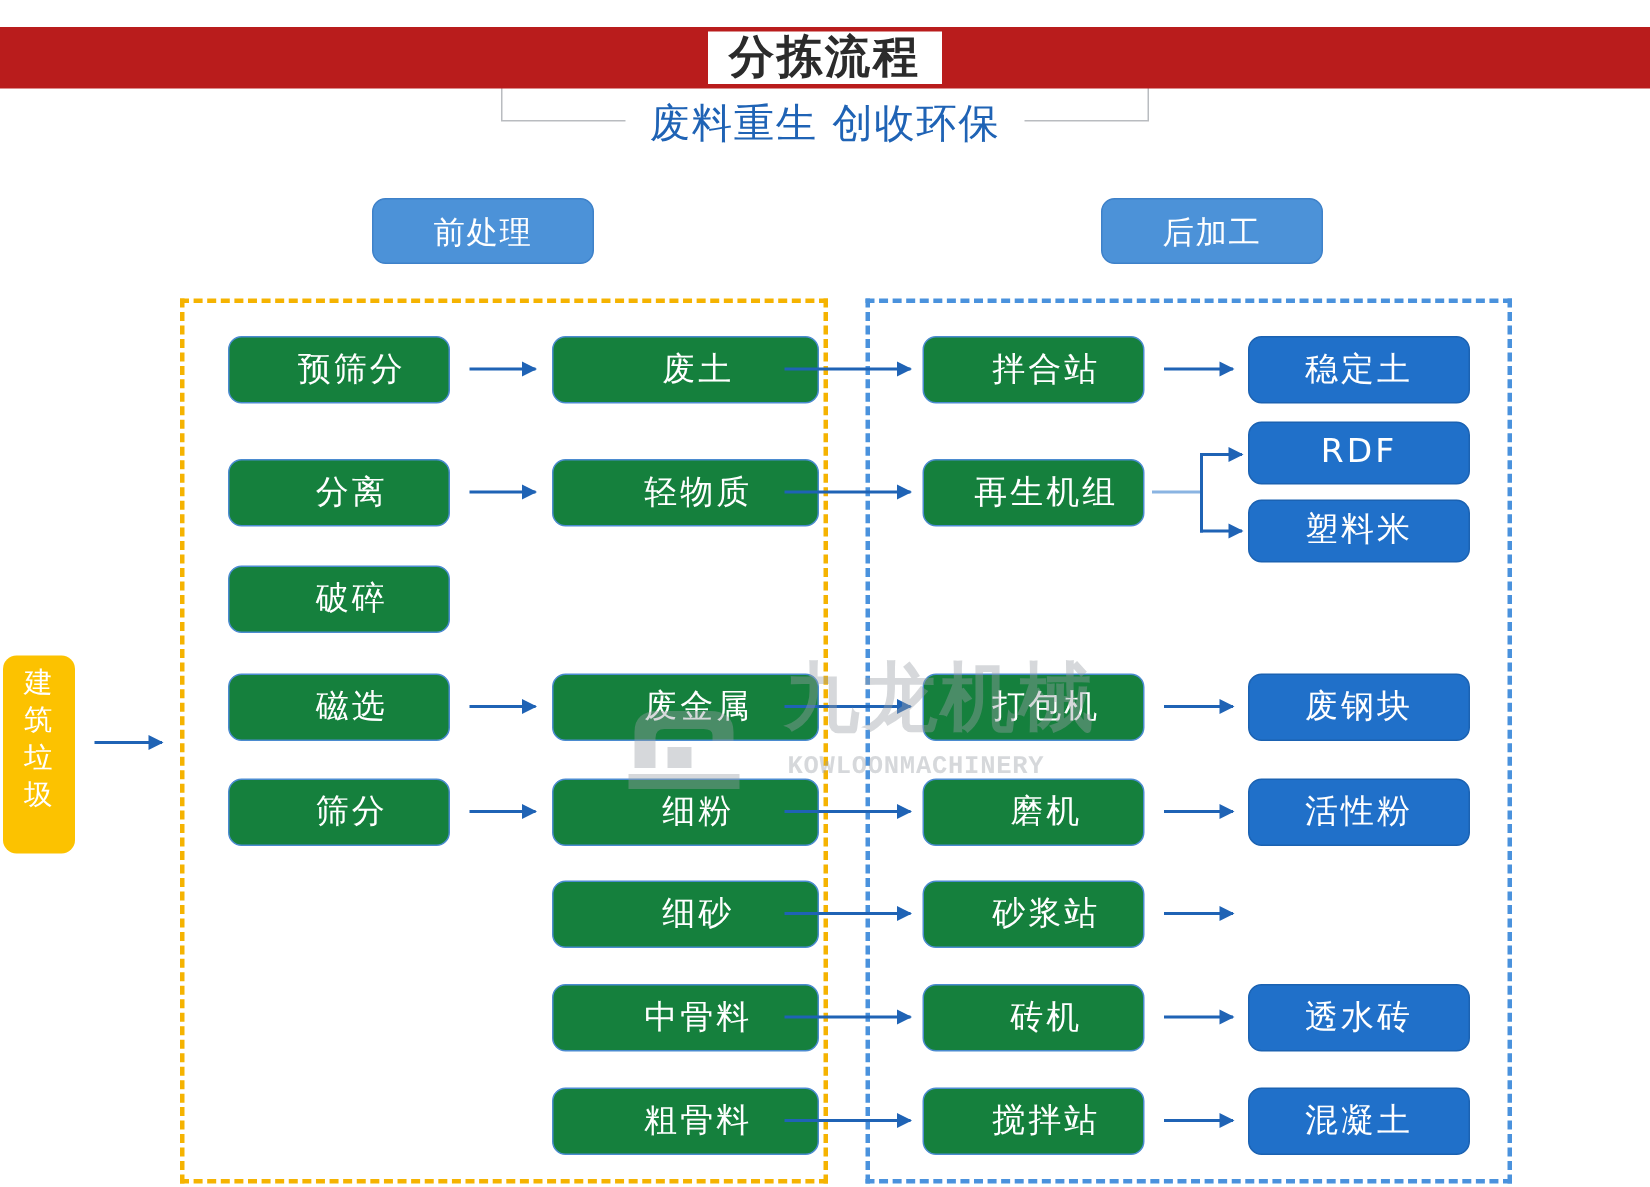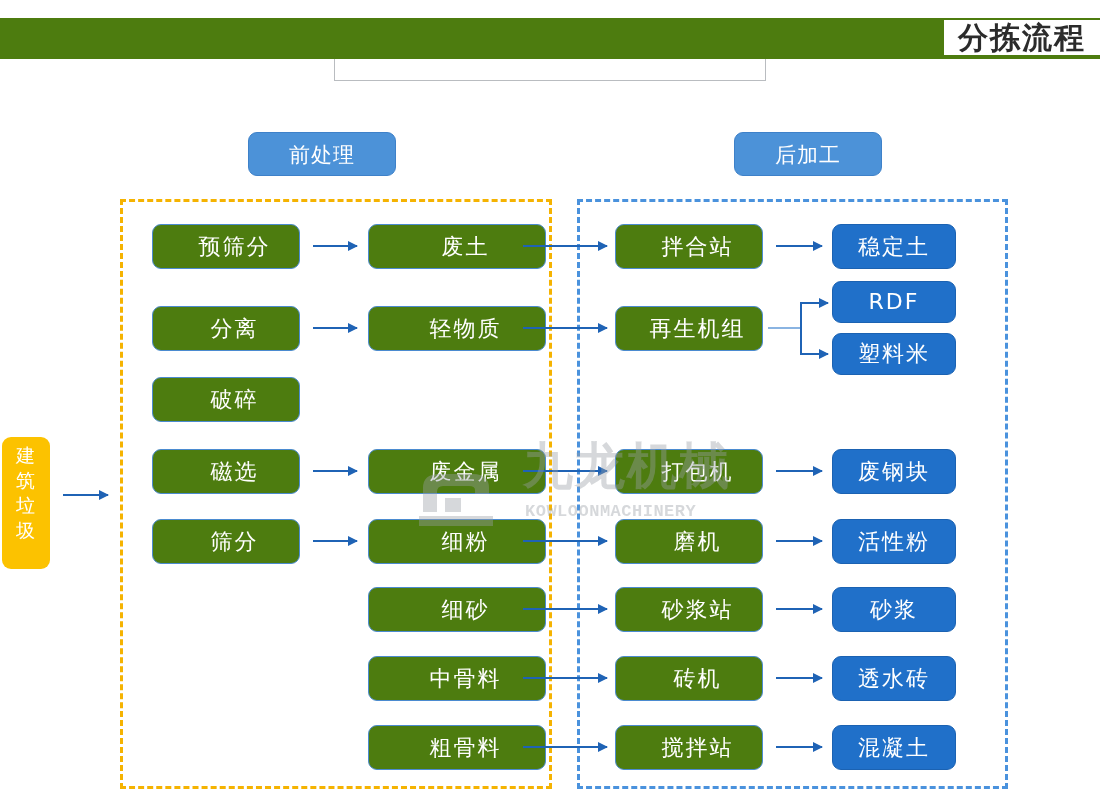--- a/index.html
+++ b/index.html
@@ -19,24 +19,24 @@
     background: transparent;
   }
   .title-rule {
     position: absolute; top: 56px; height: 1px; background: #b9bcc0;
   }
   .title-rule.left  { left: 0px;   width: 336px; }
   .title-rule.right { left: 764px; width: 336px; }
 
   .main-title {
     position: absolute; left: 0; top: 18px; width: 1100px;
-    text-align: right;
+    text-align: center;
     font-size: 30px; font-weight: bold; color: #2b2b2b;
     letter-spacing: 2px;
-    background: #4d7c0f;
+    background: #b91c1c;
   }
   .main-title span { background:#fff; padding: 0 14px; }
   .sub-title {
     position: absolute; left: 0; top: 64px; width: 1100px;
     text-align: center;
     font-size: 27px; color: #1f63b5;
     letter-spacing: 1px;
   }
   .sub-title span { background:#fff; padding: 0 16px; }
 
@@ -82,29 +82,29 @@
   .node {
     position: absolute;
     height: 45px; line-height: 43px;
     border-radius: 9px;
     text-align: center;
     color: #ffffff;
     font-size: 22px;
     letter-spacing: 2px;
     white-space: nowrap;
   }
-  .node.light { background: #4d7c0f; border: 1px solid #4b8bd0; padding-left: 17px; }
+  .node.light { background: #15803d; border: 1px solid #4b8bd0; padding-left: 17px; }
   .node.dark  { background: #2070c9; border: 1px solid #1b62b2; }
   .node.small { height: 42px; line-height: 40px; }
 
   
   .c1 { left: 152px; width: 148px; }
   .c2 { left: 368px; width: 178px; }
   .c3 { left: 615px; width: 148px; }
-  .c4 { left: 832px; width: 124px; }
+  .c4 { left: 832px; width: 148px; }
 
   
   .arrow {
     position: absolute;
     height: 2px;
     background: #1f63b5;
   }
   .arrow::after {
     content: "";
     position: absolute;
@@ -140,20 +140,21 @@
 </style>
 </head>
 <body>
 
 <div id="stage">
 
   <div class="title-frame"></div>
   <div class="title-rule left"></div>
   <div class="title-rule right"></div>
   <div class="main-title"><span>分拣流程</span></div>
+  <div class="sub-title"><span>废料重生 创收环保</span></div>
 
   <div class="pill" id="pill-pre">前处理</div>
   <div class="pill" id="pill-post">后加工</div>
 
   <div class="zone" id="zone-pre"></div>
   <div class="zone" id="zone-post"></div>
 
   <div id="input-box">
     <span class="ch">建</span>
     <span class="ch">筑</span>
@@ -207,21 +208,20 @@
   <div class="plainline" style="left:768px; top:327px; width:34px;"></div>
   <div class="vline" style="left:800px; top:302px; height:53px;"></div>
   <div class="arrow" style="left:800px; top:302px; width:28px;"></div>
   <div class="arrow" style="left:800px; top:353px; width:28px;"></div>
 
   <div class="node dark c4" style="top:224px">稳定土</div>
   <div class="node dark c4 small" style="top:281px">RDF</div>
   <div class="node dark c4 small" style="top:333px">塑料米</div>
   <div class="node dark c4" style="top:449px">废钢块</div>
   <div class="node dark c4" style="top:519px">活性粉</div>
-  <div class="node dark c4" style="top:587px">砂浆</div>
   <div class="node dark c4" style="top:656px">透水砖</div>
   <div class="node dark c4" style="top:725px">混凝土</div>
 
   <div id="watermark">
     <svg class="wm-logo" width="100" height="80" viewBox="0 0 100 80">
       <path d="M8 58 L8 34 Q8 20 24 20 L58 20 Q74 20 74 34 L74 40 L60 40 L60 36 Q60 32 54 32 L28 32 Q22 32 22 38 L22 58 Z" fill="#9aa0a6"></path>
       <path d="M30 44 L46 44 L46 58 L30 58 Z" fill="#9aa0a6"></path>
       <path d="M4 62 L78 62 L78 72 L4 72 Z" fill="#9aa0a6"></path>
     </svg>
     <div class="wm-text">九龙机械</div>

